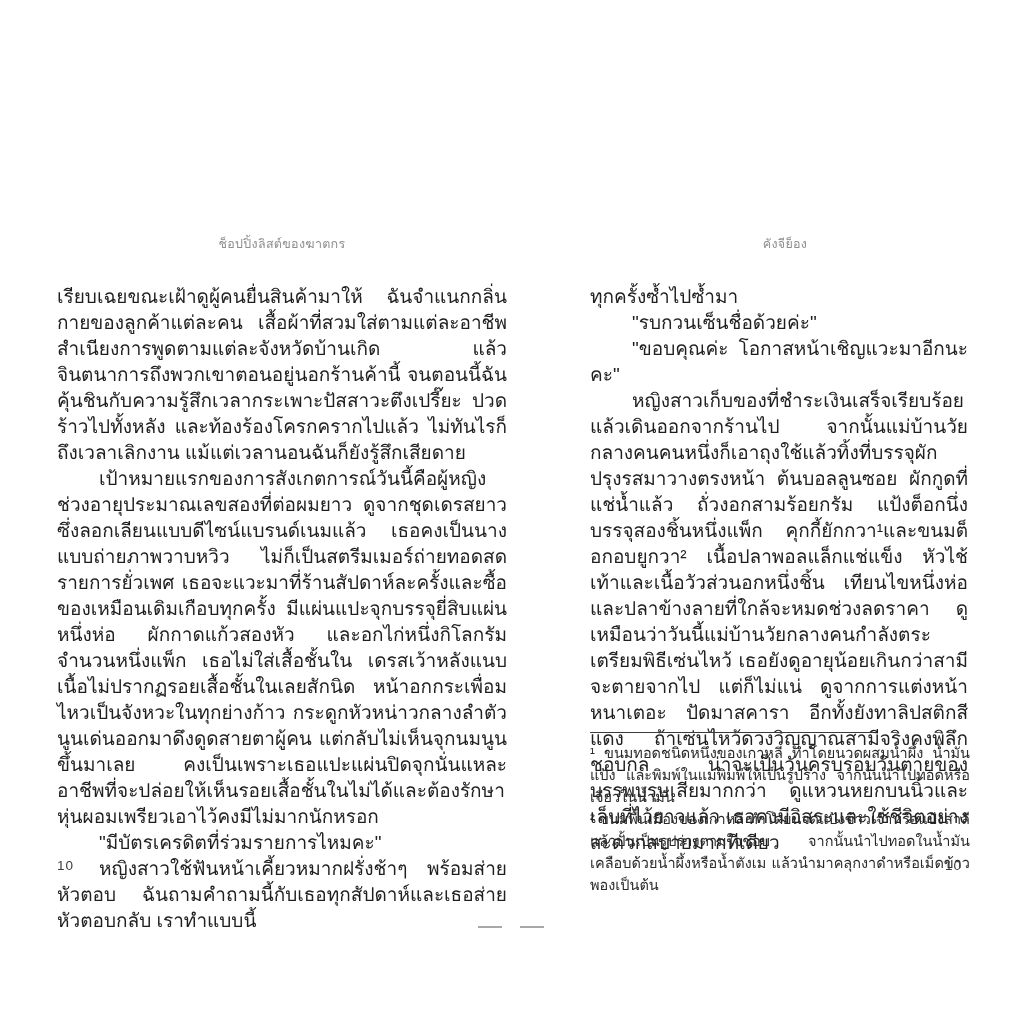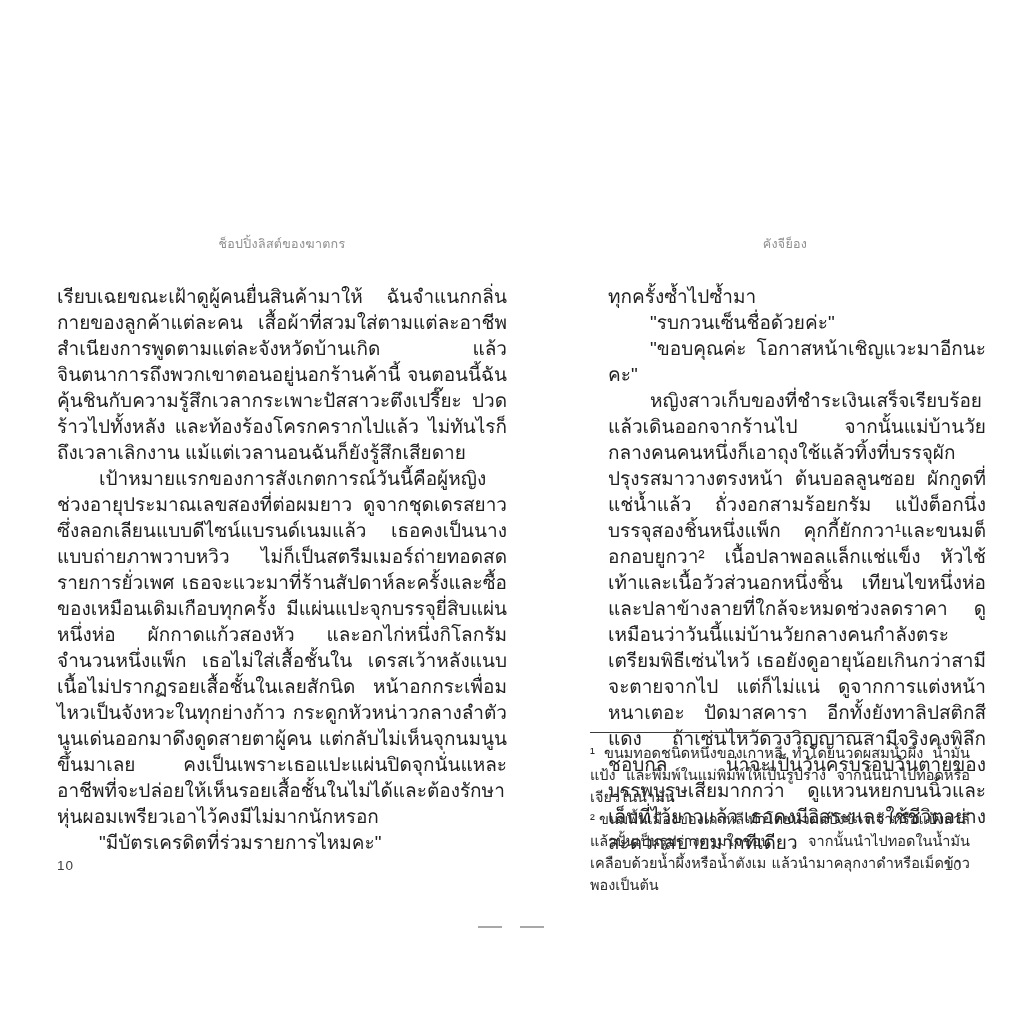--- a/index.html
+++ b/index.html
@@ -31,21 +31,21 @@
 
   .body-text {
     position: absolute;
     top: 236px;
     font-size: 19px;
     line-height: 26px;
     text-align: justify;
     color: #1f1f1f;
   }
   #body-left  { left: 57px;  width: 450px; }
-  #body-right { left: 608px; width: 378px; }
+  #body-right { left: 590px; width: 378px; }
 
   .body-text p { margin: 0; }
   .body-text p.indent { text-indent: 42px; }
 
   .footnote-rule {
     position: absolute;
     top: 684px;
     left: 590px;
     width: 282px;
     height: 0;
@@ -93,20 +93,21 @@
 <div id="canvas">
 
   <div id="head-left" class="running-head">ช็อปปิ้งลิสต์ของฆาตกร</div>
 
   <div id="head-right" class="running-head">คังจีย็อง</div>
 
   <div id="body-left" class="body-text">
     <p>เรียบเฉยขณะเฝ้าดูผู้คนยื่นสินค้ามาให้  ฉันจำแนกกลิ่นกายของลูกค้าแต่ละคน  เสื้อผ้าที่สวมใส่ตามแต่ละอาชีพ สำเนียงการพูดตามแต่ละจังหวัดบ้านเกิด แล้วจินตนาการถึงพวกเขาตอนอยู่นอกร้านค้านี้ จนตอนนี้ฉันคุ้นชินกับความรู้สึกเวลากระเพาะปัสสาวะตึงเปรี๊ยะ ปวดร้าวไปทั้งหลัง และท้องร้องโครกครากไปแล้ว  ไม่ทันไรก็ถึงเวลาเลิกงาน แม้แต่เวลานอนฉันก็ยังรู้สึกเสียดาย</p>
     <p class="indent">เป้าหมายแรกของการสังเกตการณ์วันนี้คือผู้หญิงช่วงอายุประมาณเลขสองที่ต่อผมยาว  ดูจากชุดเดรสยาวซึ่งลอกเลียนแบบดีไซน์แบรนด์เนมแล้ว  เธอคงเป็นนางแบบถ่ายภาพวาบหวิว ไม่ก็เป็นสตรีมเมอร์ถ่ายทอดสดรายการยั่วเพศ  เธอจะแวะมาที่ร้านสัปดาห์ละครั้งและซื้อของเหมือนเดิมเกือบทุกครั้ง  มีแผ่นแปะจุกบรรจุยี่สิบแผ่นหนึ่งห่อ ผักกาดแก้วสองหัว และอกไก่หนึ่งกิโลกรัมจำนวนหนึ่งแพ็ก เธอไม่ใส่เสื้อชั้นใน  เดรสเว้าหลังแนบเนื้อไม่ปรากฏรอยเสื้อชั้นในเลยสักนิด  หน้าอกกระเพื่อมไหวเป็นจังหวะในทุกย่างก้าว  กระดูกหัวหน่าวกลางลำตัวนูนเด่นออกมาดึงดูดสายตาผู้คน  แต่กลับไม่เห็นจุกนมนูนขึ้นมาเลย คงเป็นเพราะเธอแปะแผ่นปิดจุกนั่นแหละ  อาชีพที่จะปล่อยให้เห็นรอยเสื้อชั้นในไม่ได้และต้องรักษาหุ่นผอมเพรียวเอาไว้คงมีไม่มากนักหรอก</p>
     <p class="indent">"มีบัตรเครดิตที่ร่วมรายการไหมคะ"</p>
+    <p class="indent">หญิงสาวใช้ฟันหน้าเคี้ยวหมากฝรั่งช้าๆ พร้อมส่ายหัวตอบ  ฉันถามคำถามนี้กับเธอทุกสัปดาห์และเธอส่ายหัวตอบกลับ เราทำแบบนี้</p>
   </div>
 
   <div id="body-right" class="body-text">
     <p>ทุกครั้งซ้ำไปซ้ำมา</p>
     <p class="indent">"รบกวนเซ็นชื่อด้วยค่ะ"</p>
     <p class="indent">"ขอบคุณค่ะ โอกาสหน้าเชิญแวะมาอีกนะคะ"</p>
     <p class="indent">หญิงสาวเก็บของที่ชำระเงินเสร็จเรียบร้อยแล้วเดินออกจากร้านไป  จากนั้นแม่บ้านวัยกลางคนคนหนึ่งก็เอาถุงใช้แล้วทิ้งที่บรรจุผักปรุงรสมาวางตรงหน้า  ต้นบอลลูนซอย ผักกูดที่แช่น้ำแล้ว ถั่วงอกสามร้อยกรัม แป้งต็อกนึ่งบรรจุสองชิ้นหนึ่งแพ็ก คุกกี้ยักกวา¹และขนมต็อกอบยูกวา² เนื้อปลาพอลแล็กแช่แข็ง หัวไช้เท้าและเนื้อวัวส่วนอกหนึ่งชิ้น เทียนไขหนึ่งห่อ และปลาข้างลายที่ใกล้จะหมดช่วงลดราคา  ดูเหมือนว่าวันนี้แม่บ้านวัยกลางคนกำลังตระเตรียมพิธีเซ่นไหว้  เธอยังดูอายุน้อยเกินกว่าสามีจะตายจากไป แต่ก็ไม่แน่  ดูจากการแต่งหน้าหนาเตอะ ปัดมาสคารา อีกทั้งยังทาลิปสติกสีแดง ถ้าเซ่นไหว้ดวงวิญญาณสามีจริงคงพิลึกชอบกล  น่าจะเป็นวันครบรอบวันตายของบรรพบุรุษเสียมากกว่า  ดูแหวนหยกบนนิ้วและเล็บที่ไว้ยาวแล้ว เธอคงมีอิสระและใช้ชีวิตอย่างสะดวกสบายมากทีเดียว</p>
   </div>
 
   <div class="footnote-rule"></div>

